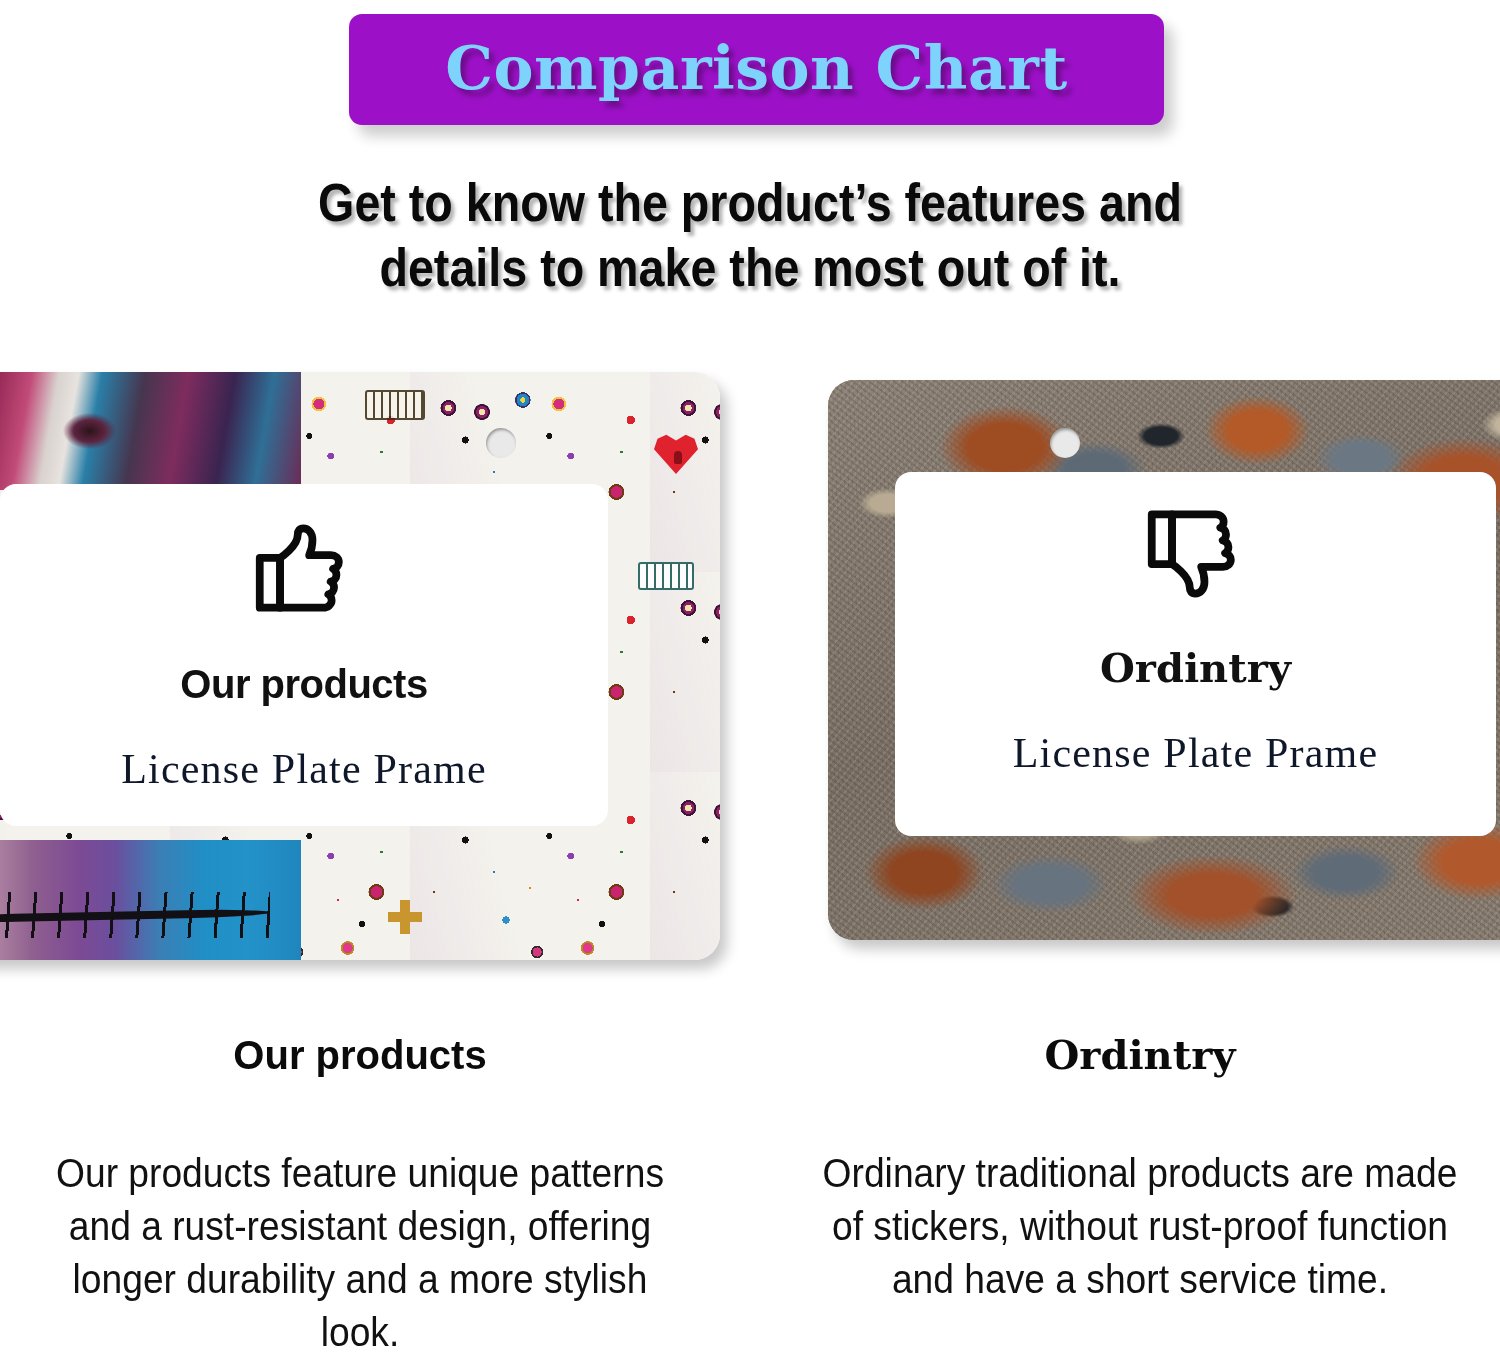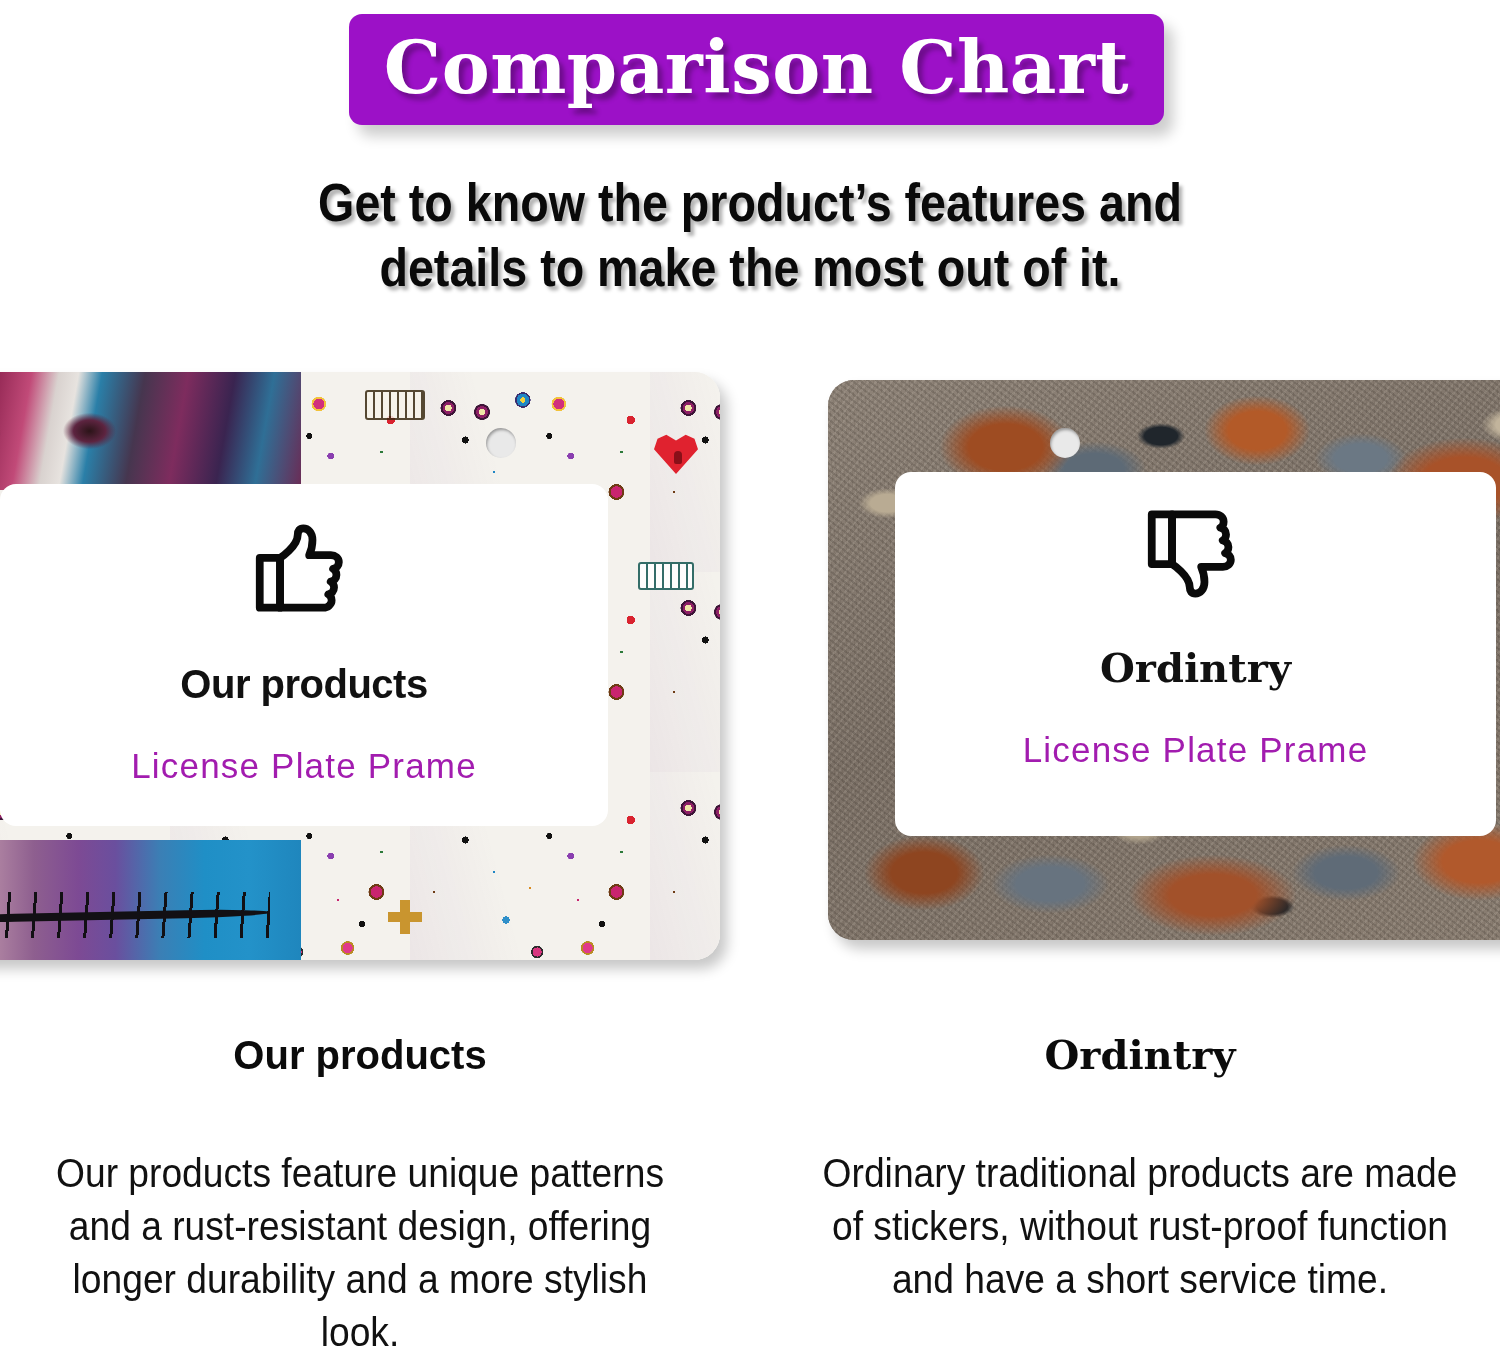--- a/index.html
+++ b/index.html
@@ -14,22 +14,22 @@
   #title-banner{
     position:absolute; left:349px; top:14px; width:815px; height:111px;
     background:#9C11C7;
     border-radius:13px;
     box-shadow:9px 11px 14px rgba(0,0,0,0.20);
     display:flex; align-items:center; justify-content:center;
   }
   #title-text{
     font-family:"DejaVu Serif", serif;
     font-weight:700;
-    font-size:72px;
-    color:#ffffff;
+    font-size:60px;
+    color:#7dd3fc;
     letter-spacing:0.5px;
     line-height:1;
     text-shadow:5px 6px 5px rgba(0,0,0,0.30);
     white-space:nowrap;
     transform:translateY(-2px);
   }
 
   
   #subtitle{
     position:absolute; left:0; top:170px; width:1500px;
@@ -200,22 +200,22 @@
     position:absolute; left:0; right:0; top:0; bottom:0;
     display:flex; flex-direction:column; align-items:center;
   }
   .thumb-icon{ display:block; }
   .win-heading{
     font-size:40px; line-height:1; color:#111; white-space:nowrap;
   }
   .win-heading.sans{ font-family:"Liberation Sans", sans-serif; font-weight:700; letter-spacing:-0.5px;}
   .win-heading.serif{ font-family:"DejaVu Serif", serif; font-weight:700;}
   .win-sub{
-    font-family:Liberation Sans, sans-serif;
-    font-weight:300; font-size:35px; line-height:1; color:#a21caf;
+    font-family:Liberation Serif, serif;
+    font-weight:300; font-size:42px; line-height:1; color:#0f172a;
     letter-spacing:1.2px; white-space:nowrap;
   }
 
   
   .col{ position:absolute; top:1035px; width:700px; }
   #left-col{ left:10px; }
   #right-col{ left:790px; }
   .col-heading{
     text-align:center; font-size:40px; line-height:1; color:#0b0b0b; margin-bottom:72px;
   }

